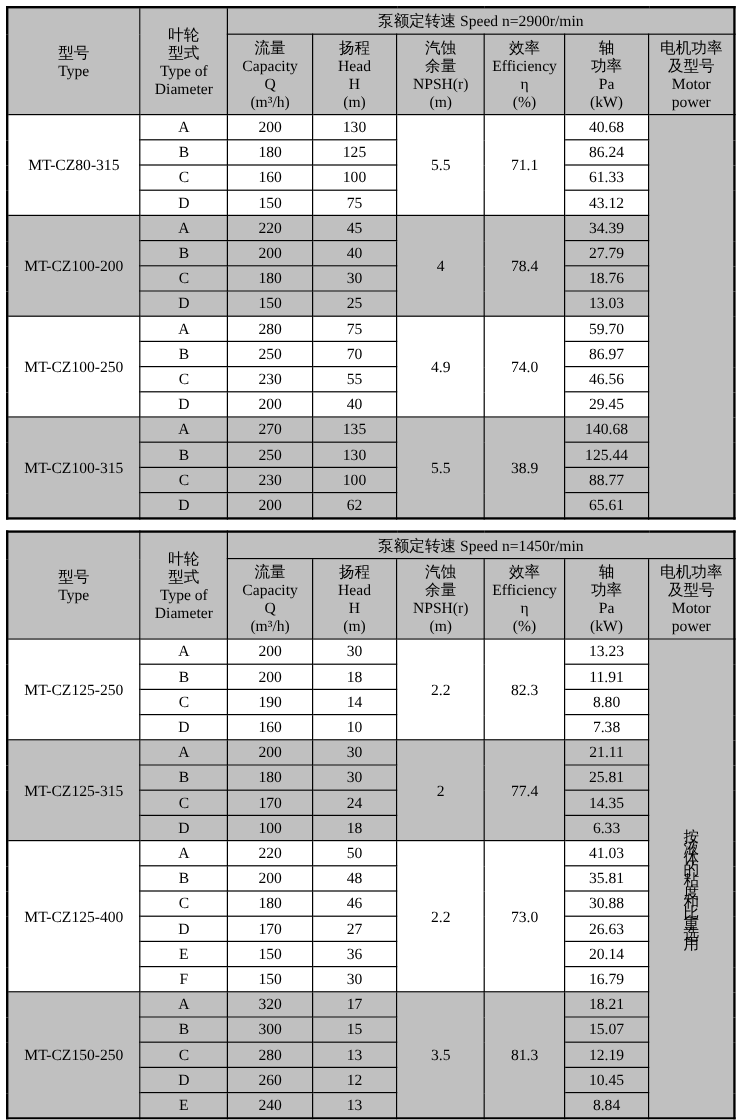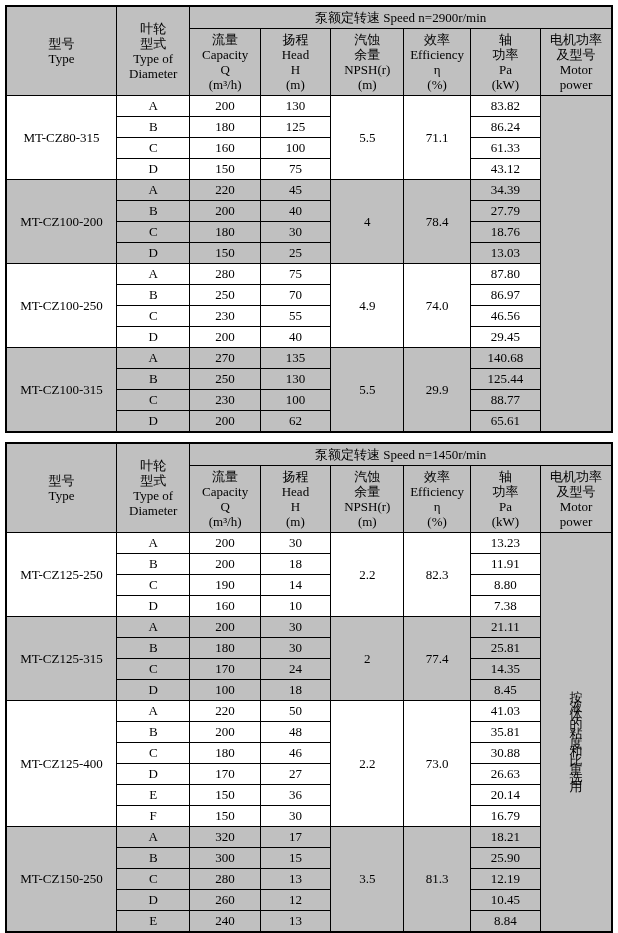--- a/index.html
+++ b/index.html
@@ -123,21 +123,21 @@
           </tr>
         </thead>
         <tbody>
           <tr class="">
             <td rowspan="4">MT-CZ80-315</td>
             <td>A</td>
             <td>200</td>
             <td>130</td>
             <td rowspan="4">5.5</td>
             <td rowspan="4">71.1</td>
-            <td>83.82</td>
+            <td>40.68</td>
             <td rowspan="16" class="motor-note"></td>
           </tr>
           <tr class="">
             <td>B</td>
             <td>180</td>
             <td>125</td>
             <td>86.24</td>
           </tr>
           <tr class="">
             <td>C</td>
@@ -178,21 +178,21 @@
             <td>25</td>
             <td>13.03</td>
           </tr>
           <tr class="">
             <td rowspan="4">MT-CZ100-250</td>
             <td>A</td>
             <td>280</td>
             <td>75</td>
             <td rowspan="4">4.9</td>
             <td rowspan="4">74.0</td>
-            <td>87.80</td>
+            <td>59.70</td>
           </tr>
           <tr class="">
             <td>B</td>
             <td>250</td>
             <td>70</td>
             <td>86.97</td>
           </tr>
           <tr class="">
             <td>C</td>
             <td>230</td>
@@ -204,21 +204,21 @@
             <td>200</td>
             <td>40</td>
             <td>29.45</td>
           </tr>
           <tr class="shaded">
             <td rowspan="4">MT-CZ100-315</td>
             <td>A</td>
             <td>270</td>
             <td>135</td>
             <td rowspan="4">5.5</td>
-            <td rowspan="4">29.9</td>
+            <td rowspan="4">38.9</td>
             <td>140.68</td>
           </tr>
           <tr class="shaded">
             <td>B</td>
             <td>250</td>
             <td>130</td>
             <td>125.44</td>
           </tr>
           <tr class="shaded">
             <td>C</td>
@@ -329,21 +329,21 @@
           <tr class="shaded">
             <td>C</td>
             <td>170</td>
             <td>24</td>
             <td>14.35</td>
           </tr>
           <tr class="shaded">
             <td>D</td>
             <td>100</td>
             <td>18</td>
-            <td>8.45</td>
+            <td>6.33</td>
           </tr>
           <tr class="">
             <td rowspan="6">MT-CZ125-400</td>
             <td>A</td>
             <td>220</td>
             <td>50</td>
             <td rowspan="6">2.2</td>
             <td rowspan="6">73.0</td>
             <td>41.03</td>
           </tr>
@@ -383,21 +383,21 @@
             <td>320</td>
             <td>17</td>
             <td rowspan="5">3.5</td>
             <td rowspan="5">81.3</td>
             <td>18.21</td>
           </tr>
           <tr class="shaded">
             <td>B</td>
             <td>300</td>
             <td>15</td>
-            <td>25.90</td>
+            <td>15.07</td>
           </tr>
           <tr class="shaded">
             <td>C</td>
             <td>280</td>
             <td>13</td>
             <td>12.19</td>
           </tr>
           <tr class="shaded">
             <td>D</td>
             <td>260</td>

